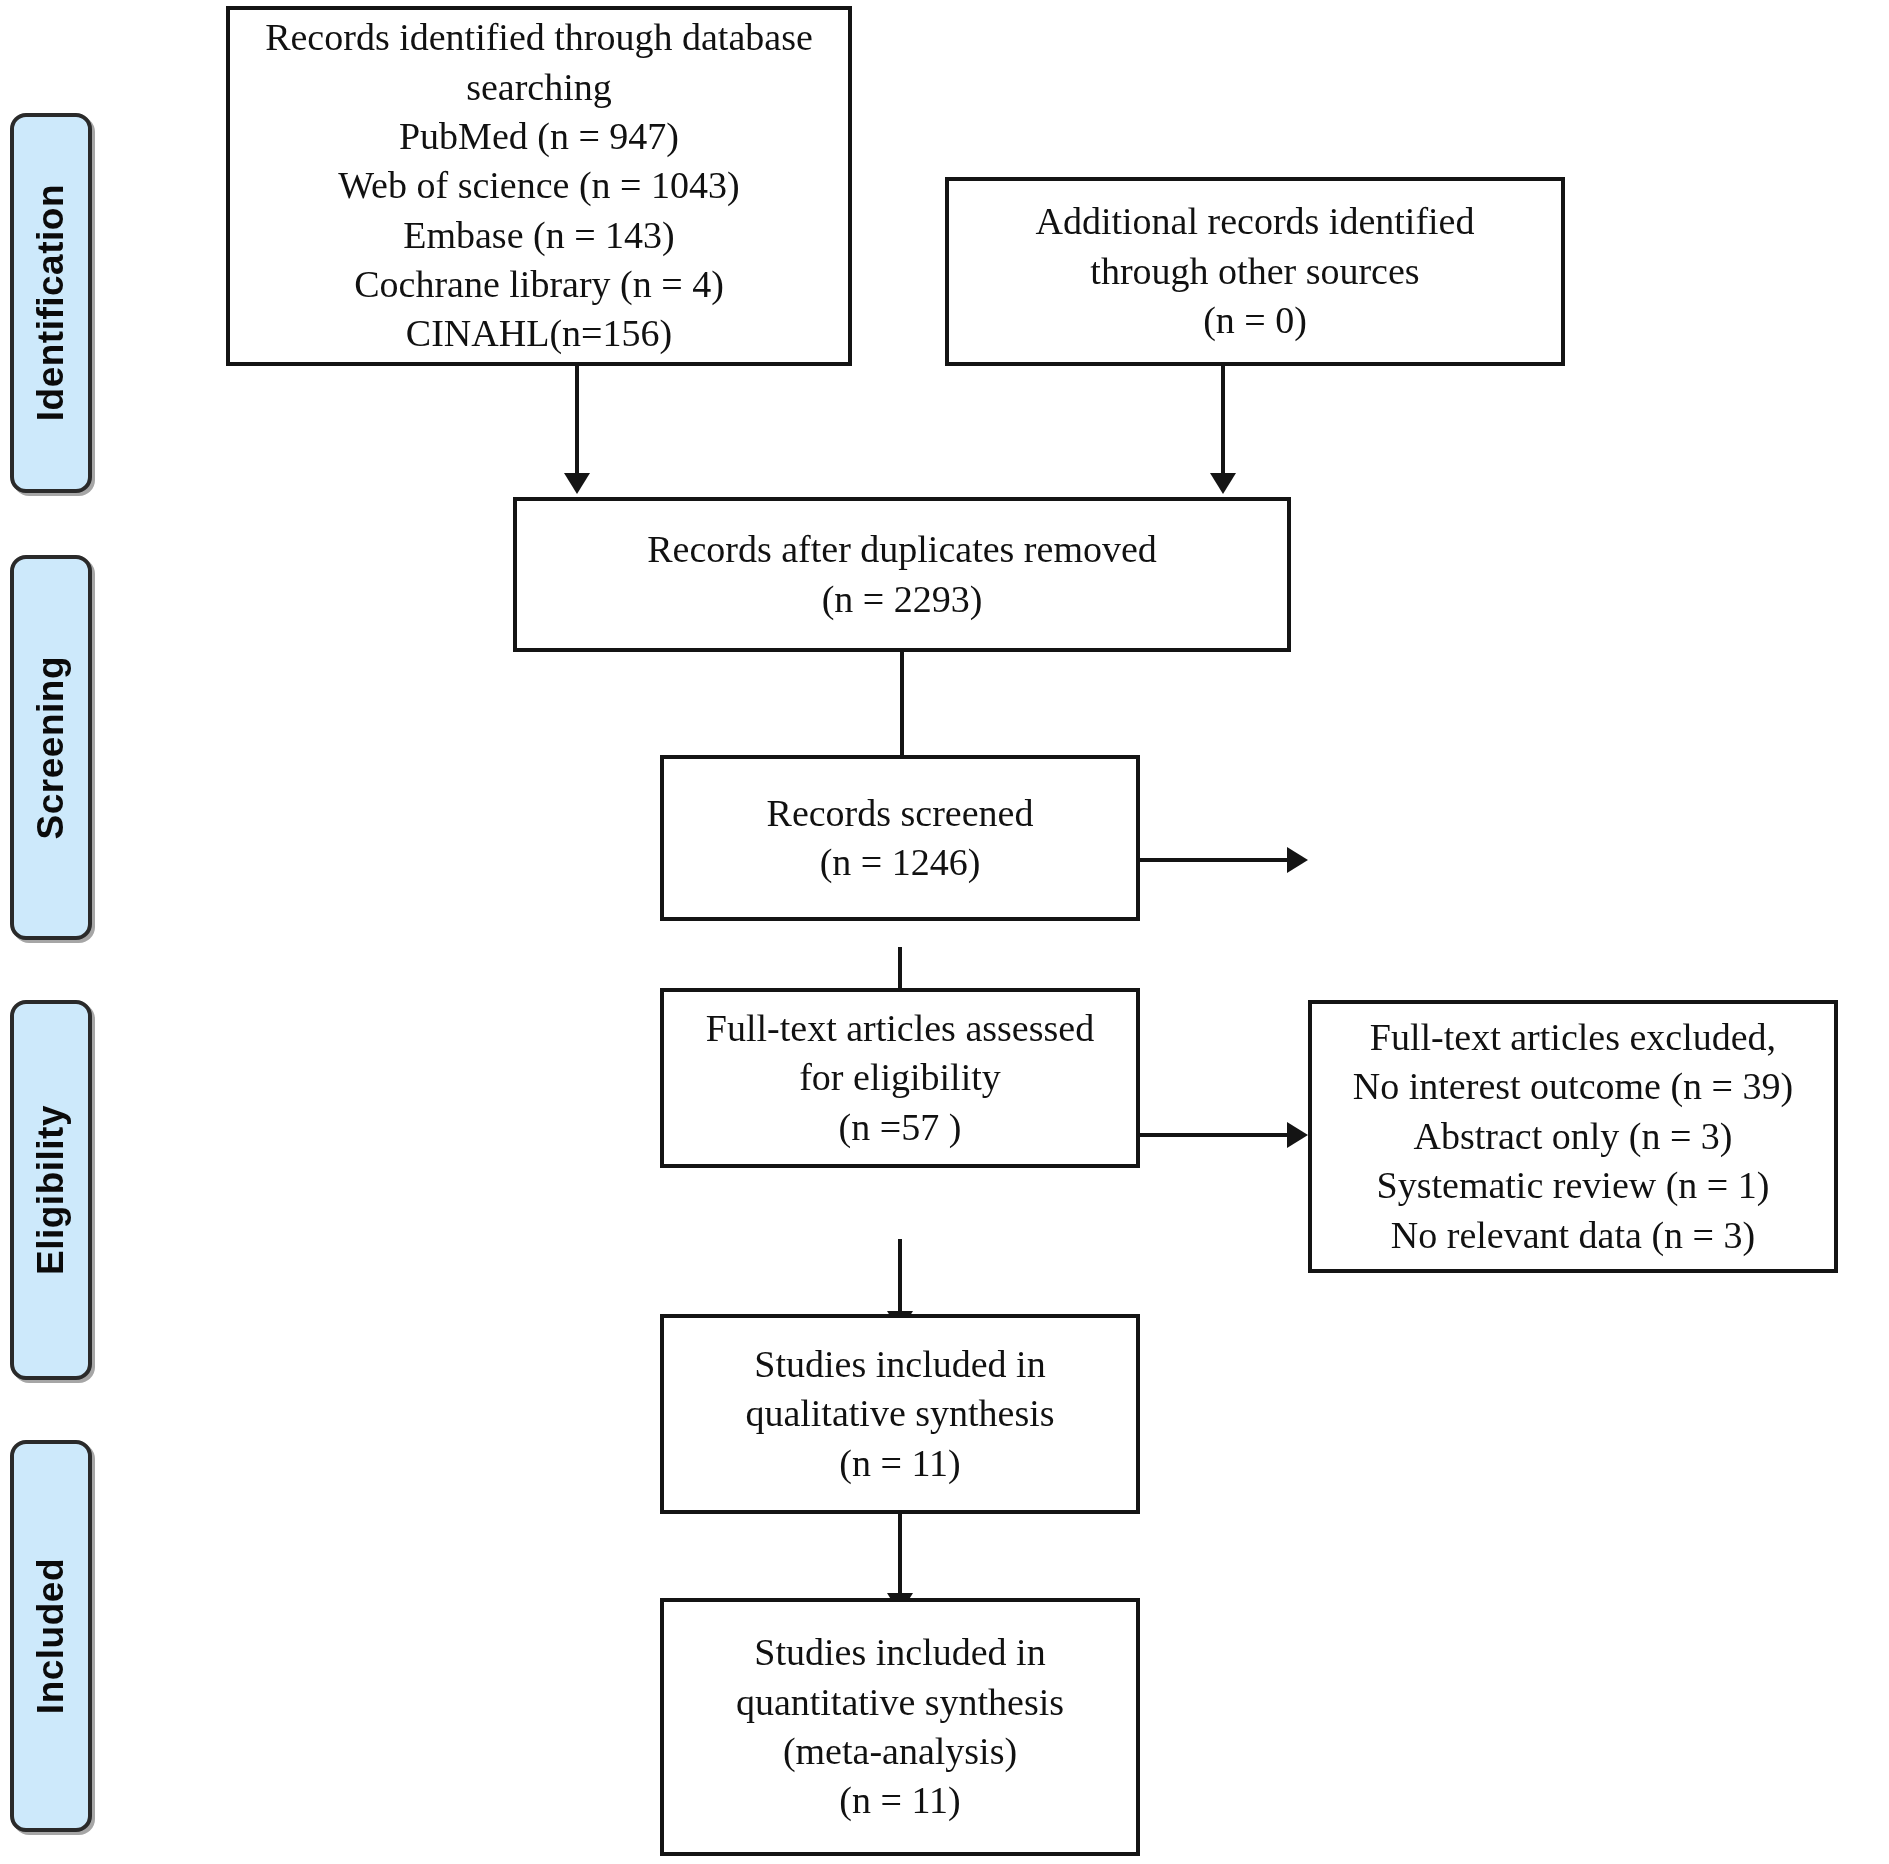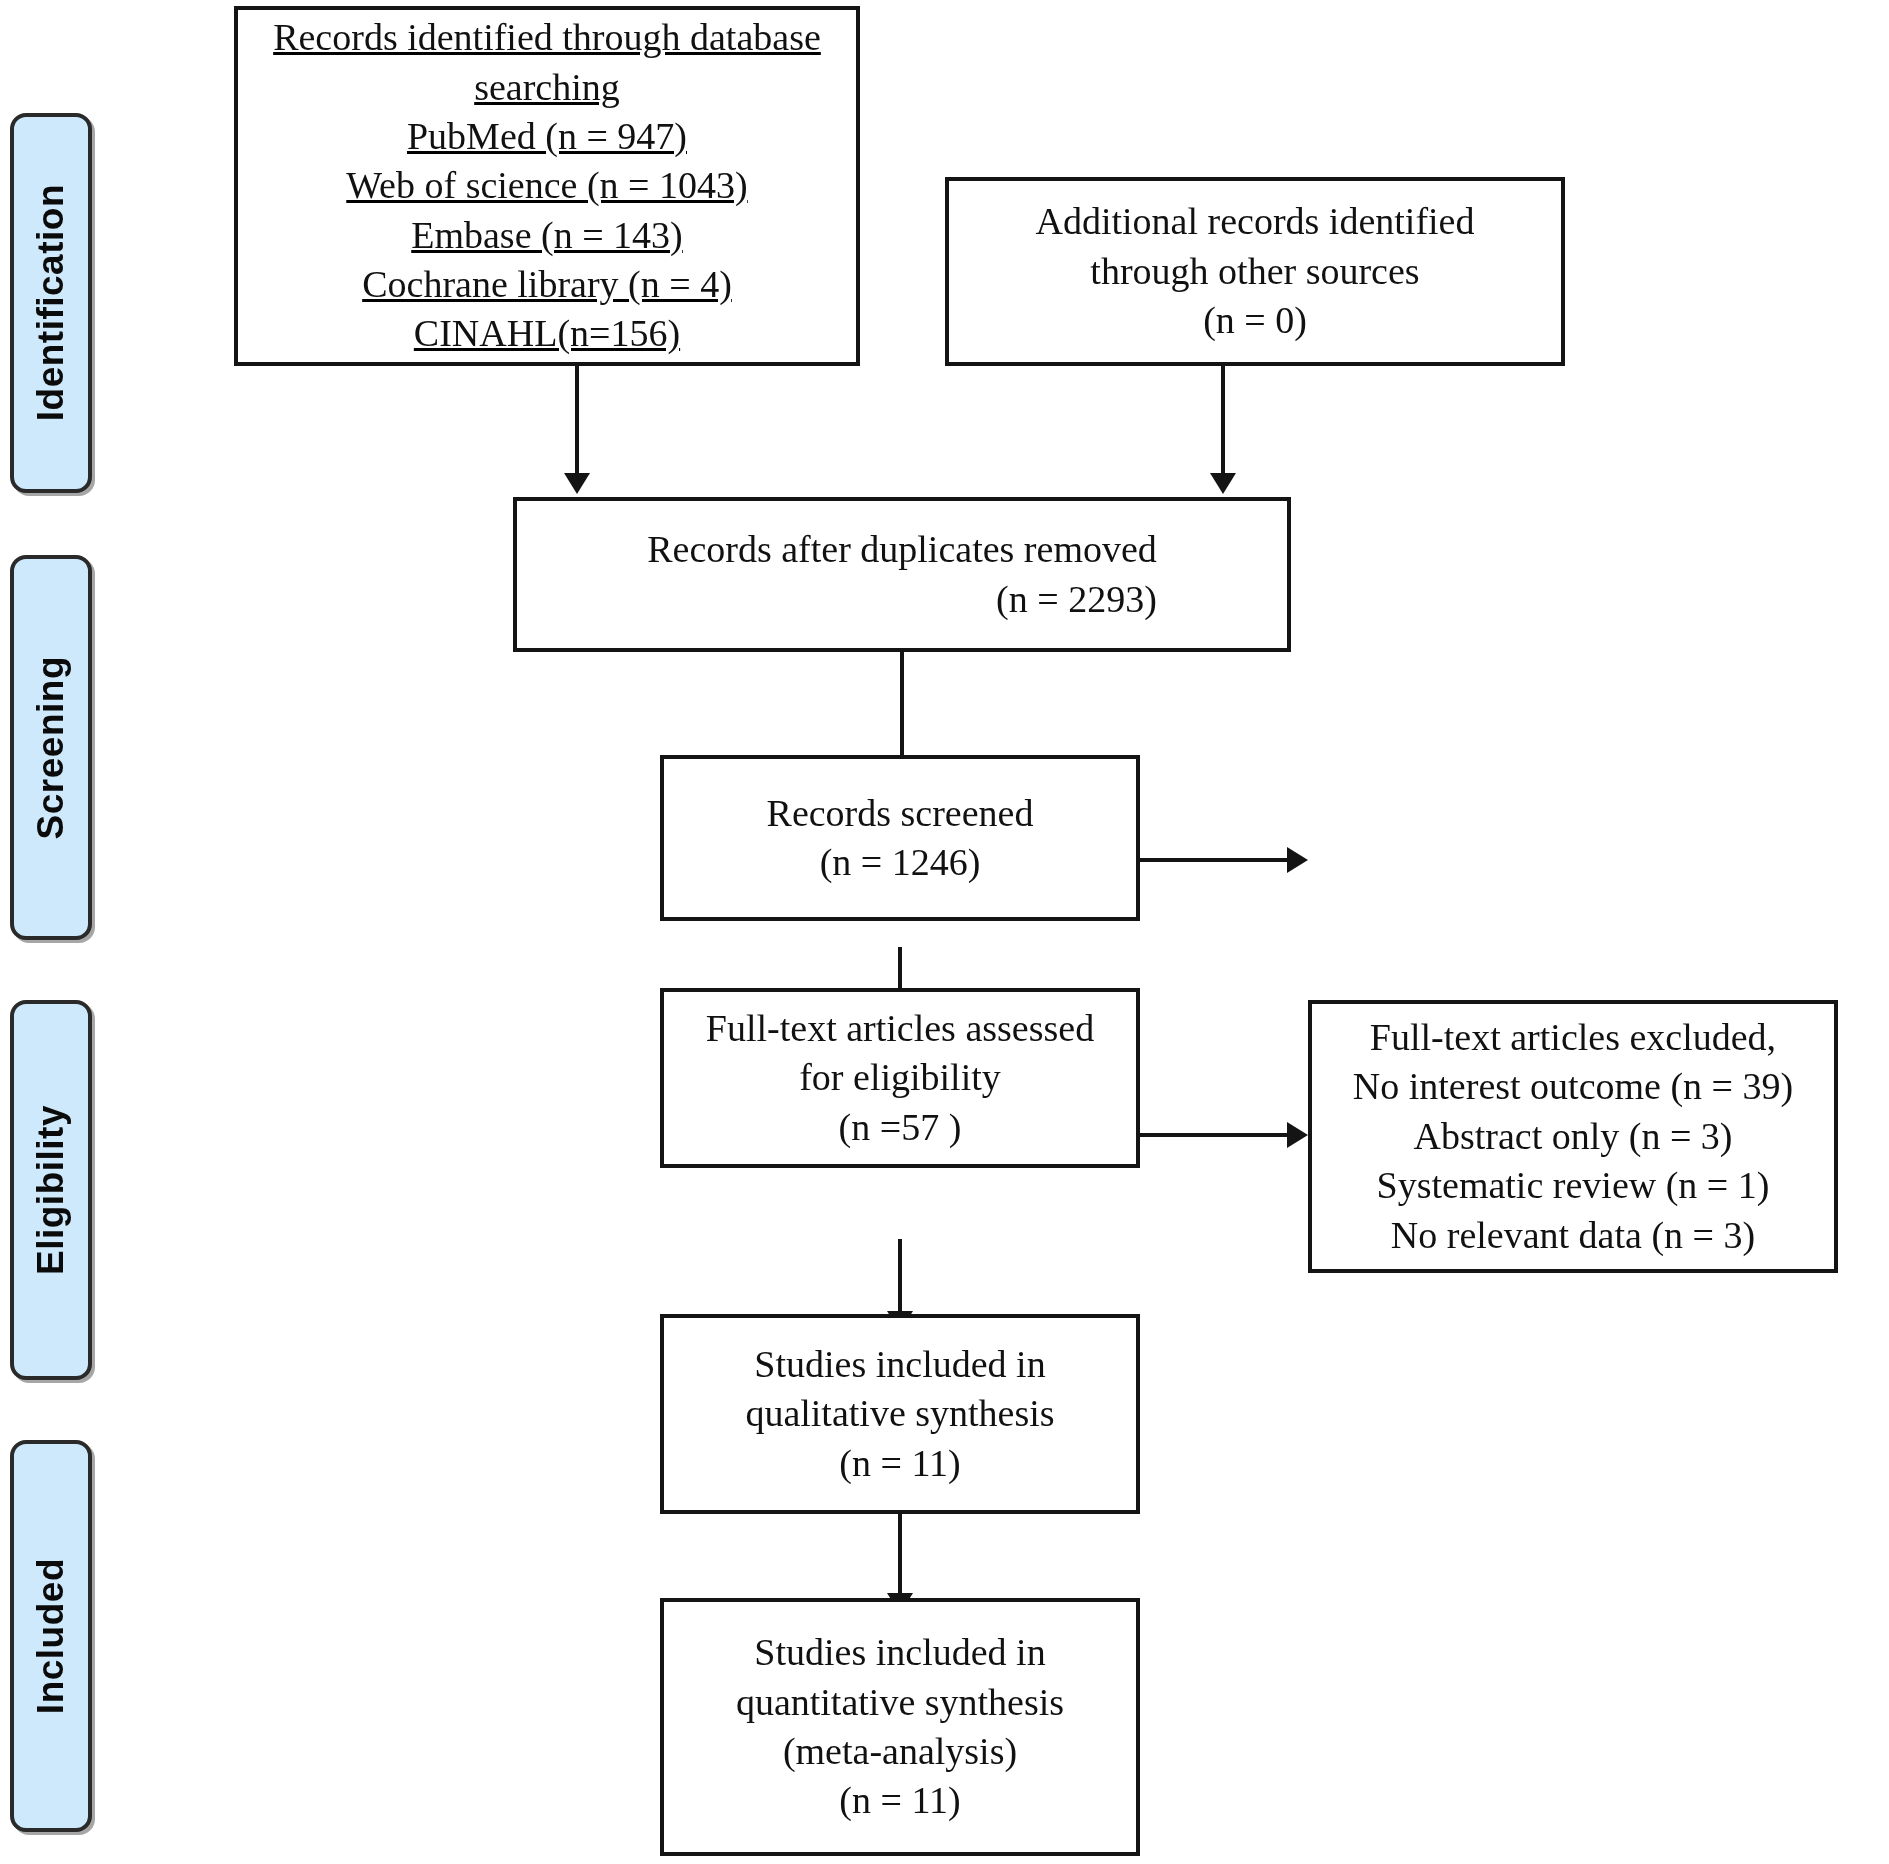--- a/index.html
+++ b/index.html
@@ -96,21 +96,21 @@
   </div>
 
   <div class="stage" style="left:10px; top:1000px; width:82px; height:380px;">
     <span>Eligibility</span>
   </div>
 
   <div class="stage" style="left:10px; top:1440px; width:82px; height:392px;">
     <span>Included</span>
   </div>
 
-  <div class="box" style="left:234px; top:6px; width:626px; height:360px;text-decoration:underline;">
+  <div class="box" style="left:226px; top:6px; width:626px; height:360px;">
     <div class="txt">Records identified through database
 searching
 PubMed (n = 947)
 Web of science (n = 1043)
 Embase (n = 143)
 Cochrane library (n = 4)
 CINAHL(n=156)</div>
   </div>
 
   <div class="box" style="left:945px; top:177px; width:620px; height:189px;">
@@ -118,21 +118,21 @@
 through other sources
 (n = 0)</div>
   </div>
 
   <div class="vline" style="left:575px; top:366px; height:107px;"></div>
   <div class="arrow-down" style="left:564px; top:473px;"></div>
 
   <div class="vline" style="left:1221px; top:366px; height:107px;"></div>
   <div class="arrow-down" style="left:1210px; top:473px;"></div>
 
-  <div class="box" style="left:513px; top:497px; width:778px; height:155px;text-align:right;">
+  <div class="box" style="left:513px; top:497px; width:778px; height:155px;">
     <div class="txt">Records after duplicates removed
 (n = 2293)</div>
   </div>
 
   <div class="vline" style="left:900px; top:652px; height:126px;"></div>
   <div class="arrow-down" style="left:889px; top:778px;"></div>
 
   <div class="box" style="left:660px; top:755px; width:480px; height:166px;">
     <div class="txt">Records screened
 (n = 1246)</div>

